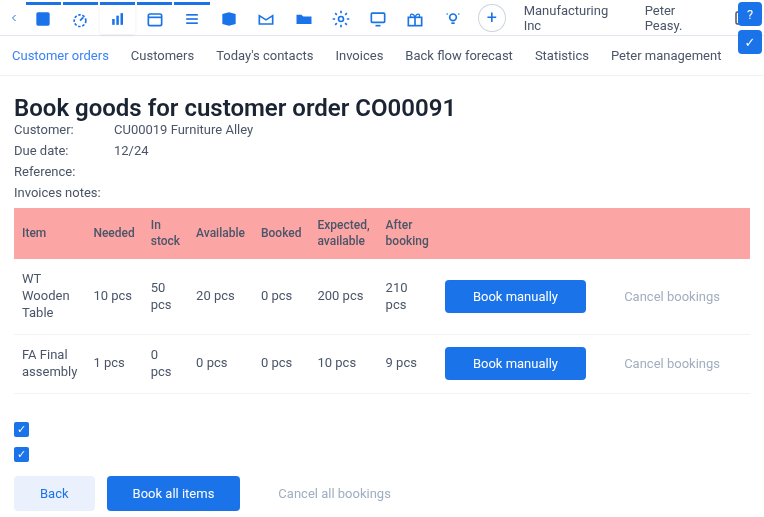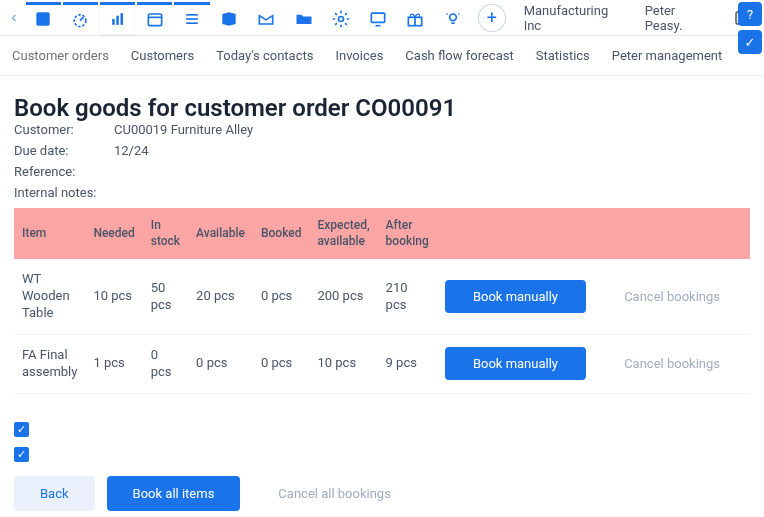--- a/index.html
+++ b/index.html
@@ -13,21 +13,21 @@
 .topbar .plus{width:28px;height:28px;border-radius:50%;border:1px solid #cbd5e0;display:flex;align-items:center;justify-content:center;color:#1a73e8;font-size:18px;cursor:pointer;margin:0 6px}
 .topbar .spacer{flex:1}
 .topbar .txt{color:#4a5568;font-size:13px;margin:8px 8px;cursor:pointer}
 .topbar .exit{width:24px;height:24px;display:flex;align-items:center;justify-content:center;cursor:pointer;margin:0 6px}
 .side-btns{position:absolute;right:2px;top:2px;display:flex;flex-direction:column;gap:4px}
 .side-btn{width:24px;height:24px;border-radius:4px;display:flex;align-items:center;justify-content:center;cursor:pointer;color:#fff}
 .side-btn.help{background:#1a73e8}
 .side-btn.check{background:#1a73e8}
 .subnav{display:flex;gap:22px;padding:12px 12px;border-bottom:1px solid #edf2f7}
 .subnav a{color:#4a5568;text-decoration:none;font-size:13px;cursor:pointer}
-.subnav a.active{color:#737373}
+.subnav a.active{color:#3b82f6}
 .page{padding:18px 14px 24px}
 h1{font-size:24px;font-weight:600;color:#1a2433;}
 .meta{font-size:13px;color:#4a5568;margin-bottom:8px}
 .meta .row{display:flex;margin-bottom:6px}
 .meta .label{width:100px}
 table{width:100%;border-collapse:collapse;font-size:13px}
 thead{background:#fca5a5}
 th{text-align:left;font-weight:500;color:#4a5568;padding:10px 8px;font-size:12px;line-height:1.3}
 td{padding:12px 8px;color:#4a5568;vertical-align:middle;line-height:1.3}
 tbody tr{border-bottom:1px solid #f1f3f6}
@@ -141,21 +141,21 @@
 <div class="side-btns">
   <div class="side-btn help">?</div>
   <div class="side-btn check">✓</div>
 </div>
 
 <div class="subnav">
   <a class="active">Customer orders</a>
   <a>Customers</a>
   <a>Today's contacts</a>
   <a>Invoices</a>
-  <a>Cash flow forecast</a>
+  <a>Back flow forecast</a>
   <a>Statistics</a>
   <a>Peter management</a>
 </div>
 
 <div class="page">
   <h1>Book goods for customer order CO00091</h1>
 
   <div class="meta">
     <div class="row">
         <span class="label">Customer:</span>
@@ -163,21 +163,21 @@
       </div>
     <div class="row">
         <span class="label">Due date:</span>
         <span>12/24</span>
       </div>
     <div class="row">
         <span class="label">Reference:</span>
         <span></span>
       </div>
     <div class="row">
-        <span class="label">Internal notes:</span>
+        <span class="label">Invoices notes:</span>
         <span></span>
       </div>
   </div>
 
   <table>
     <thead>
       <tr>
         <th class="w-item">Item</th>
         <th>Needed</th>
         <th>In stock</th>

